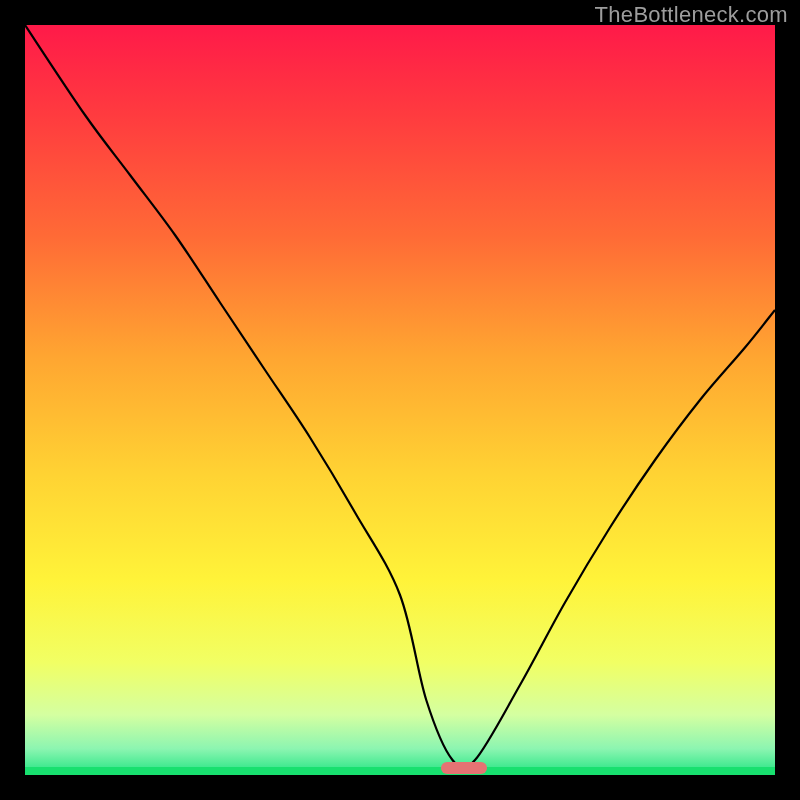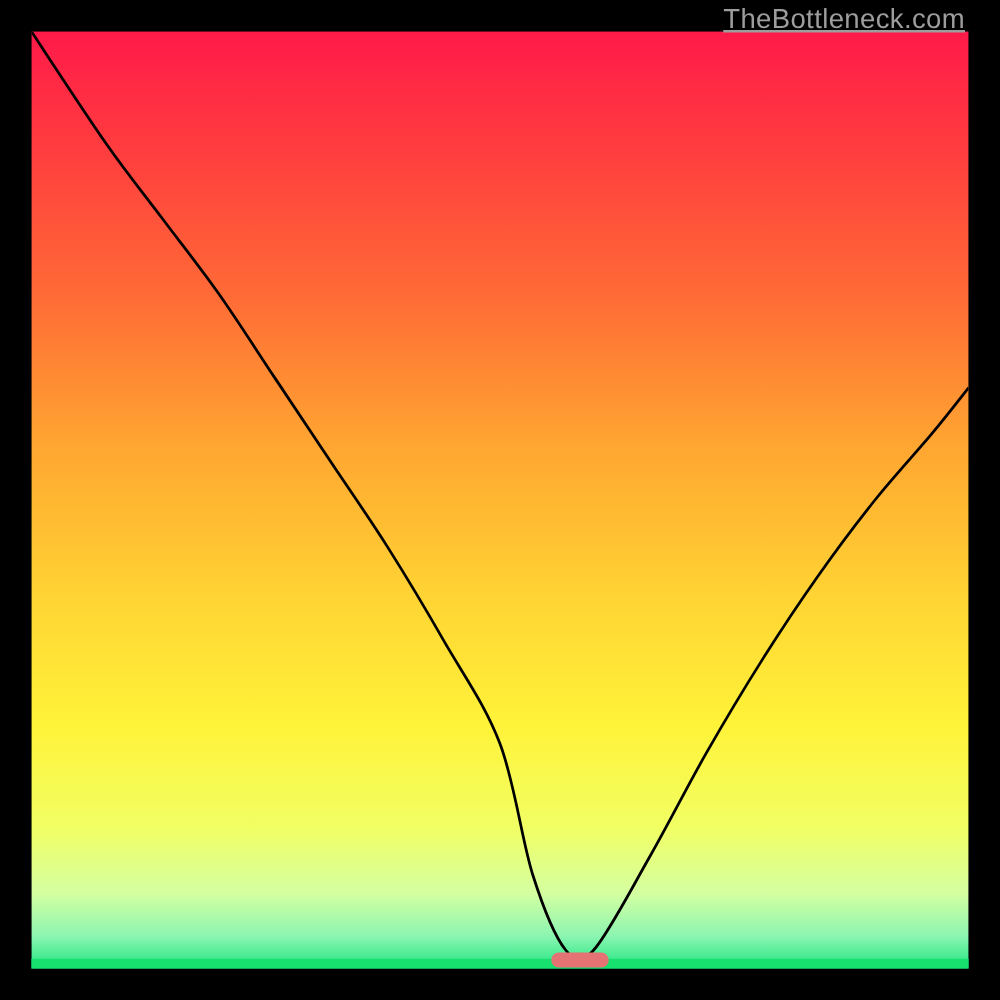--- a/index.html
+++ b/index.html
@@ -13,26 +13,25 @@
   }
   .frame {
     position: relative;
     width: 800px;
     height: 800px;
     background: #000;
   }
   .watermark {
     position: absolute;
     top: 2px;
-    right: 28px;
+    right: 12px;
     color: #9d9d9d;
     font-size: 22px;
     letter-spacing: 0.3px;
     z-index: 20;
-    text-decoration: underline;
   }
   .plot-area {
     position: absolute;
     left: 25px;
     top: 25px;
     width: 750px;
     height: 750px;
     overflow: hidden;
   }
   .gradient {

